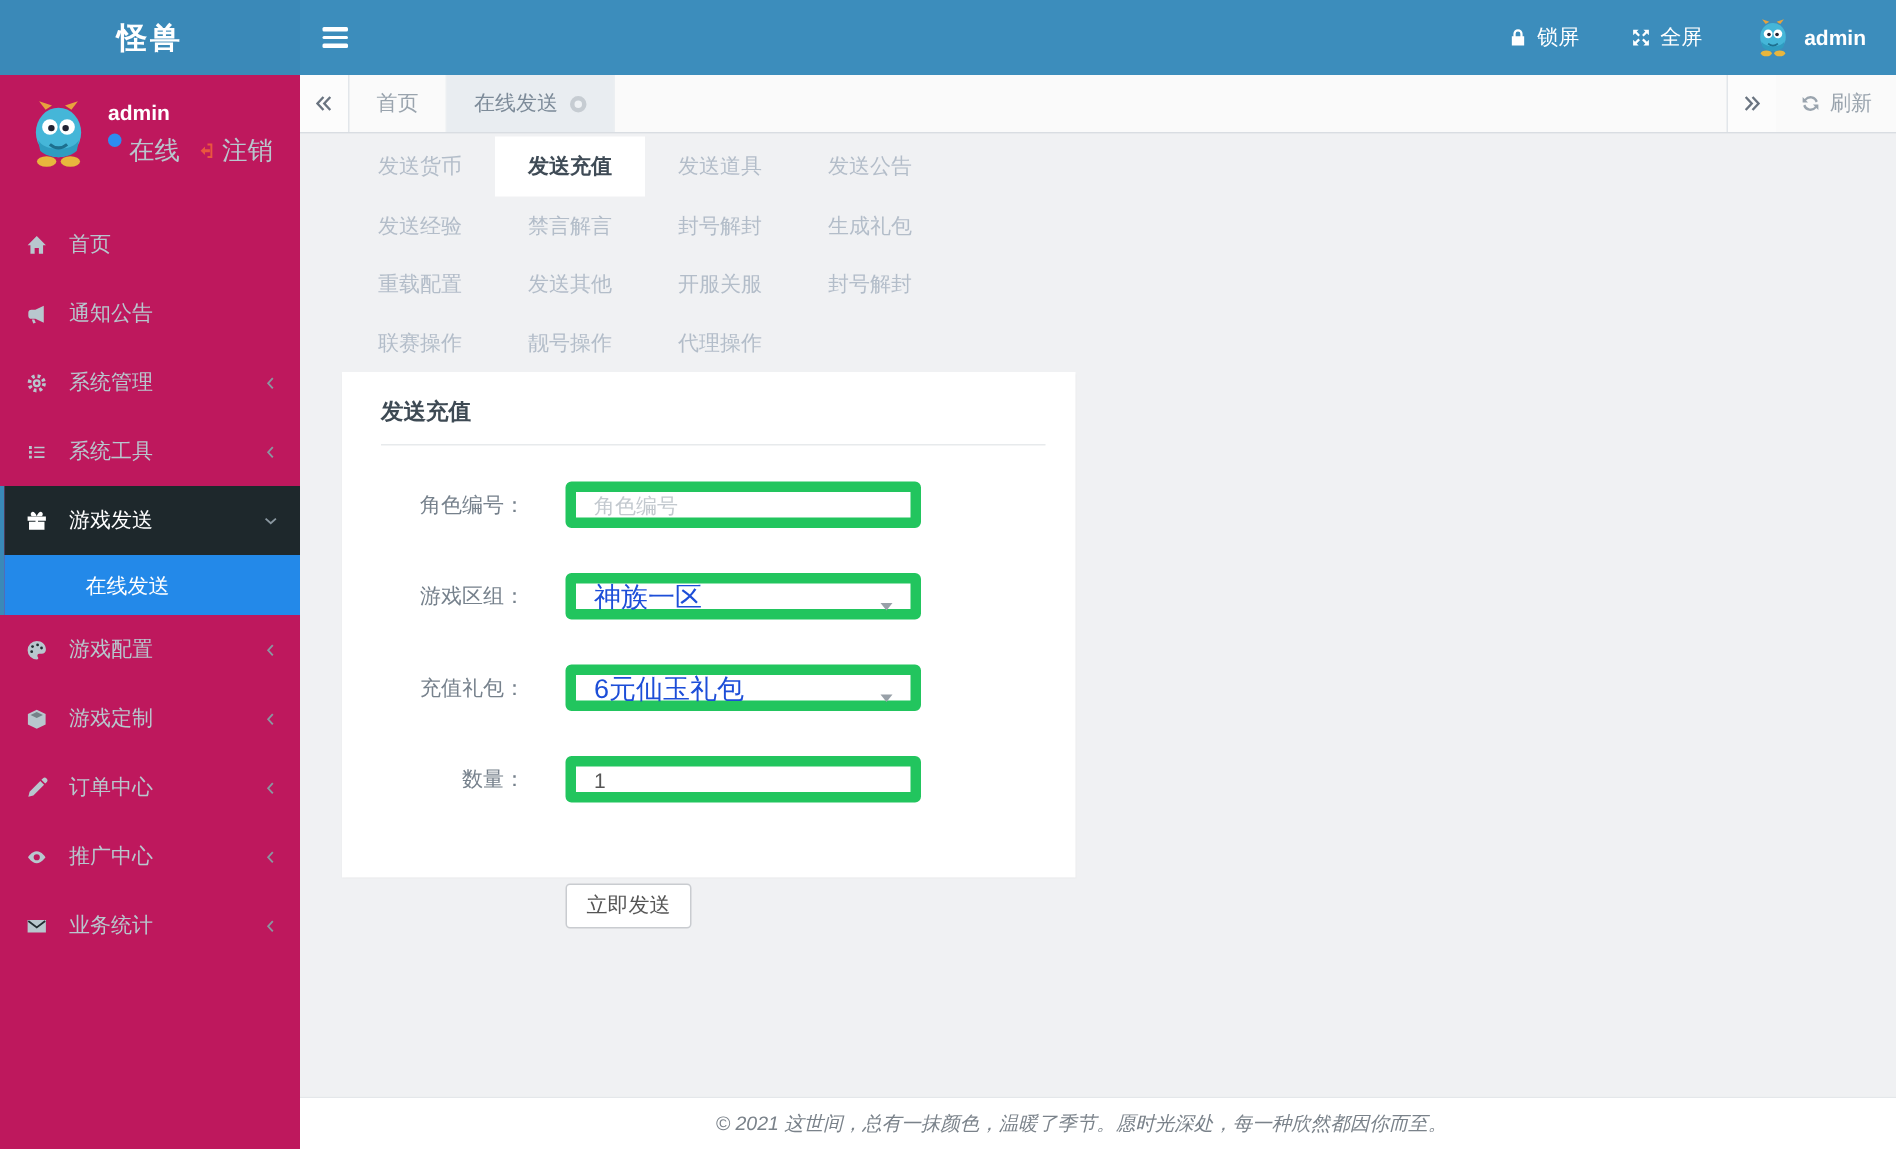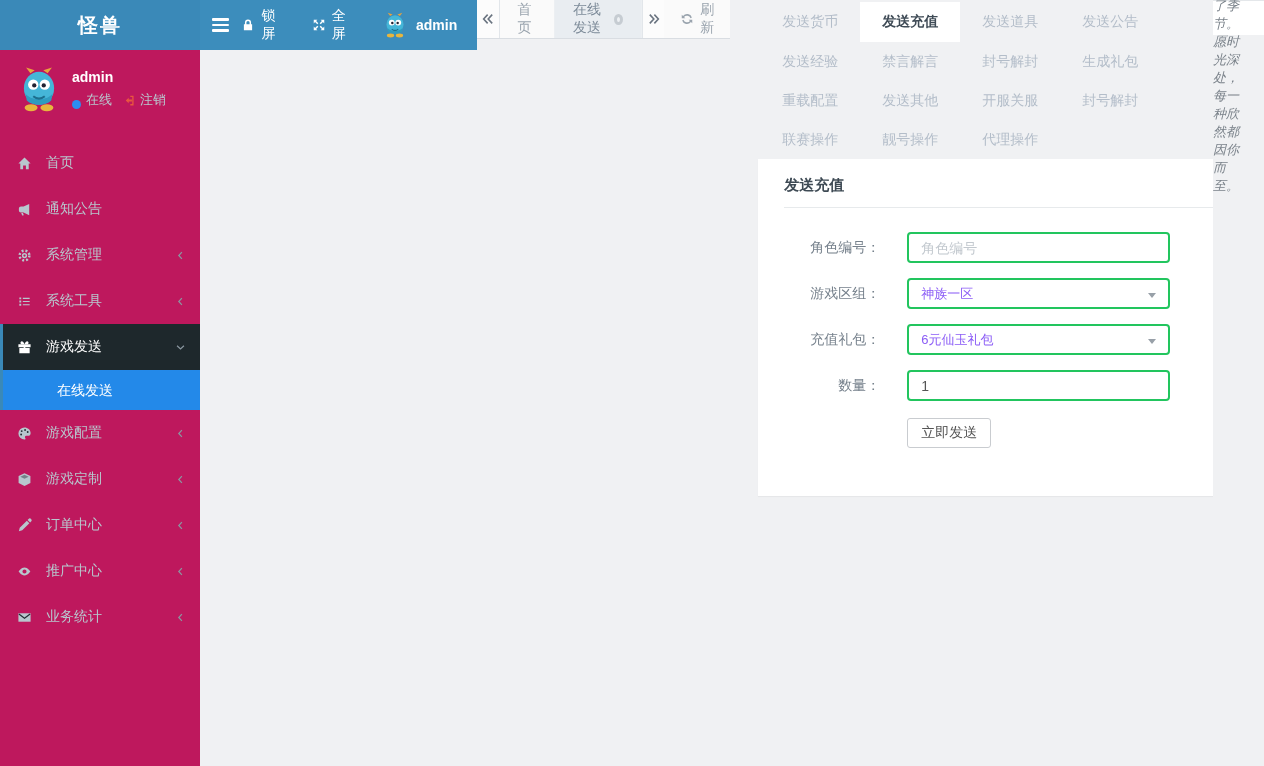--- a/index.html
+++ b/index.html
@@ -8,39 +8,39 @@
   .app { display:flex; width:1264px; height:766px; }
 
   
   .sidebar { width:200px; flex:0 0 200px; background:#be185d; display:flex; flex-direction:column; }
   .logo { height:50px; background:#3a89b8; color:#fff; font-size:20px; font-weight:bold;
           display:flex; align-items:center; justify-content:center; letter-spacing:2px; }
   .user-panel { display:flex; align-items:center; padding:16px 10px 16px 16px; }
   .user-avatar { width:46px; height:46px; flex:0 0 46px; }
   .user-meta { margin-left:10px; }
   .user-name { color:#fff; font-weight:bold; font-size:14px; margin-bottom:6px; }
-  .user-status { display:flex; align-items:flex-end; font-size:13px; color:#b8c7ce; gap:5px; }
+  .user-status { display:flex; align-items:flex-start; font-size:17px; color:#b8c7ce; gap:5px; }
   .dot { width:9px; height:9px; border-radius:50%; background:#2d8cf0; display:inline-block; }
   .logout-link { display:flex; align-items:center; gap:4px; color:#b8c7ce; cursor:pointer; margin-left:6px; }
   .snav { margin-top:12px; }
   .nav-item { display:flex; align-items:center; height:46px; padding:0 14px 0 14px;
               color:#b8c7ce; cursor:pointer; border-left:3px solid transparent; }
   .nav-item .nav-ic { width:20px; height:16px; margin-right:9px; display:inline-flex; align-items:center; }
   .nav-item svg { width:15px; height:15px; }
   .nav-label { flex:1; font-size:14px; }
   .nav-arrow { color:#8a97a0; display:inline-flex; }
   .nav-arrow svg { width:11px; height:11px; }
   .treeview-open .parent { background:#1e282c; color:#fff; }
   .treeview-open { border-left:3px solid #3a89b8; }
   .treeview-open .parent { border-left:none; padding-left:14px; }
   .submenu-item { display:block; height:40px; line-height:40px; padding-left:54px;
                   background:#2389e9; color:#fff; font-size:14px; cursor:pointer; }
 
   
-  .main { flex:1; display:flex; flex-direction:row; background:#f0f1f3; min-width:0; }
+  .main { flex:1; display:flex; flex-direction:column; background:#f0f1f3; min-width:0; }
 
   .navbar { height:50px; flex:0 0 50px; background:#3c8dbc; display:flex; align-items:center; color:#fff; }
   .hamburger { width:46px; height:50px; display:flex; flex-direction:column; justify-content:center;
                align-items:center; gap:3px; cursor:pointer; }
   .hamburger i { display:block; width:17px; height:2.5px; background:#fff; border-radius:1px; }
   .nav-right { margin-left:auto; display:flex; align-items:center; gap:34px; padding-right:20px; }
   .nav-link { display:flex; align-items:center; gap:6px; cursor:pointer; font-size:14px; }
   .nav-link svg { width:14px; height:14px; }
   .nav-user { display:flex; align-items:center; gap:8px; cursor:pointer; font-weight:bold; }
   .nav-user .sm-avatar { width:26px; height:26px; }
@@ -69,35 +69,35 @@
   .pill { height:39px; display:flex; align-items:center; justify-content:center; font-size:14px;
           color:#b3bdc9; cursor:pointer; }
   .pill.active { background:#fff; color:#3f4b56; font-weight:bold; height:40px; }
 
   .card { width:489px; margin-left:28px; background:#fff; height:337px;
           box-shadow:0 1px 1px rgba(0,0,0,0.04); }
   .card-header { padding:17px 20px 0 26px; }
   .card-title { font-size:15px; font-weight:bold; color:#3e4a54; padding-bottom:12px;
                 border-bottom:1px solid #e7eaec; }
   .form { padding-top:24px; }
-  .form-row { display:flex; align-items:center; margin-bottom:15px; }
+  .form-row { display:flex; align-items:center; margin-bottom:30px; }
   .form-label { flex:0 0 149px; text-align:right; padding-right:27px; color:#76818c; font-size:14px; }
-  .control { width:263px; height:31px; border:2px solid #22c55e; border-radius:4px; background:#fff; }
+  .control { width:237px; height:31px; border:7px solid #22c55e; border-radius:4px; background:#fff; }
   input.control { padding:0 12px; font-size:14px; color:#555; outline:none;
                   font-family:"Liberation Sans","DejaVu Sans",sans-serif; }
   input.control::placeholder { color:#c3c9cf; }
   .select { position:relative; display:flex; align-items:center; padding:0 26px 0 12px;
-            color:#8b5cf6; font-size:13px; cursor:pointer; }
+            color:#1d4ed8; font-size:18px; cursor:pointer; }
   .caret { position:absolute; right:12px; top:13px; width:0; height:0;
            border-left:4.5px solid transparent; border-right:4.5px solid transparent;
            border-top:5px solid #98a0a8; }
   .btn-row { display:flex; margin-top:17px; }
   .send-btn { margin-left:149px; height:30px; padding:0 13px; background:#fff;
               border:1px solid #c9ccd0; border-radius:3px; color:#555; font-size:14px; cursor:pointer;
-              font-family:"Liberation Sans","DejaVu Sans",sans-serif; }
+              font-family:"Liberation Sans","DejaVu Sans",sans-serif;margin-top:24px; }
 
   
   .footer { height:35px; flex:0 0 35px; background:#fff; border-top:1px solid #e4e7ea;
             display:flex; align-items:center; justify-content:center; padding-right:22px;
             color:#7a828a; font-size:13px;font-style:italic; }
 
   .ic { display:inline-flex; }
 </style>
 </head>
 <body>

